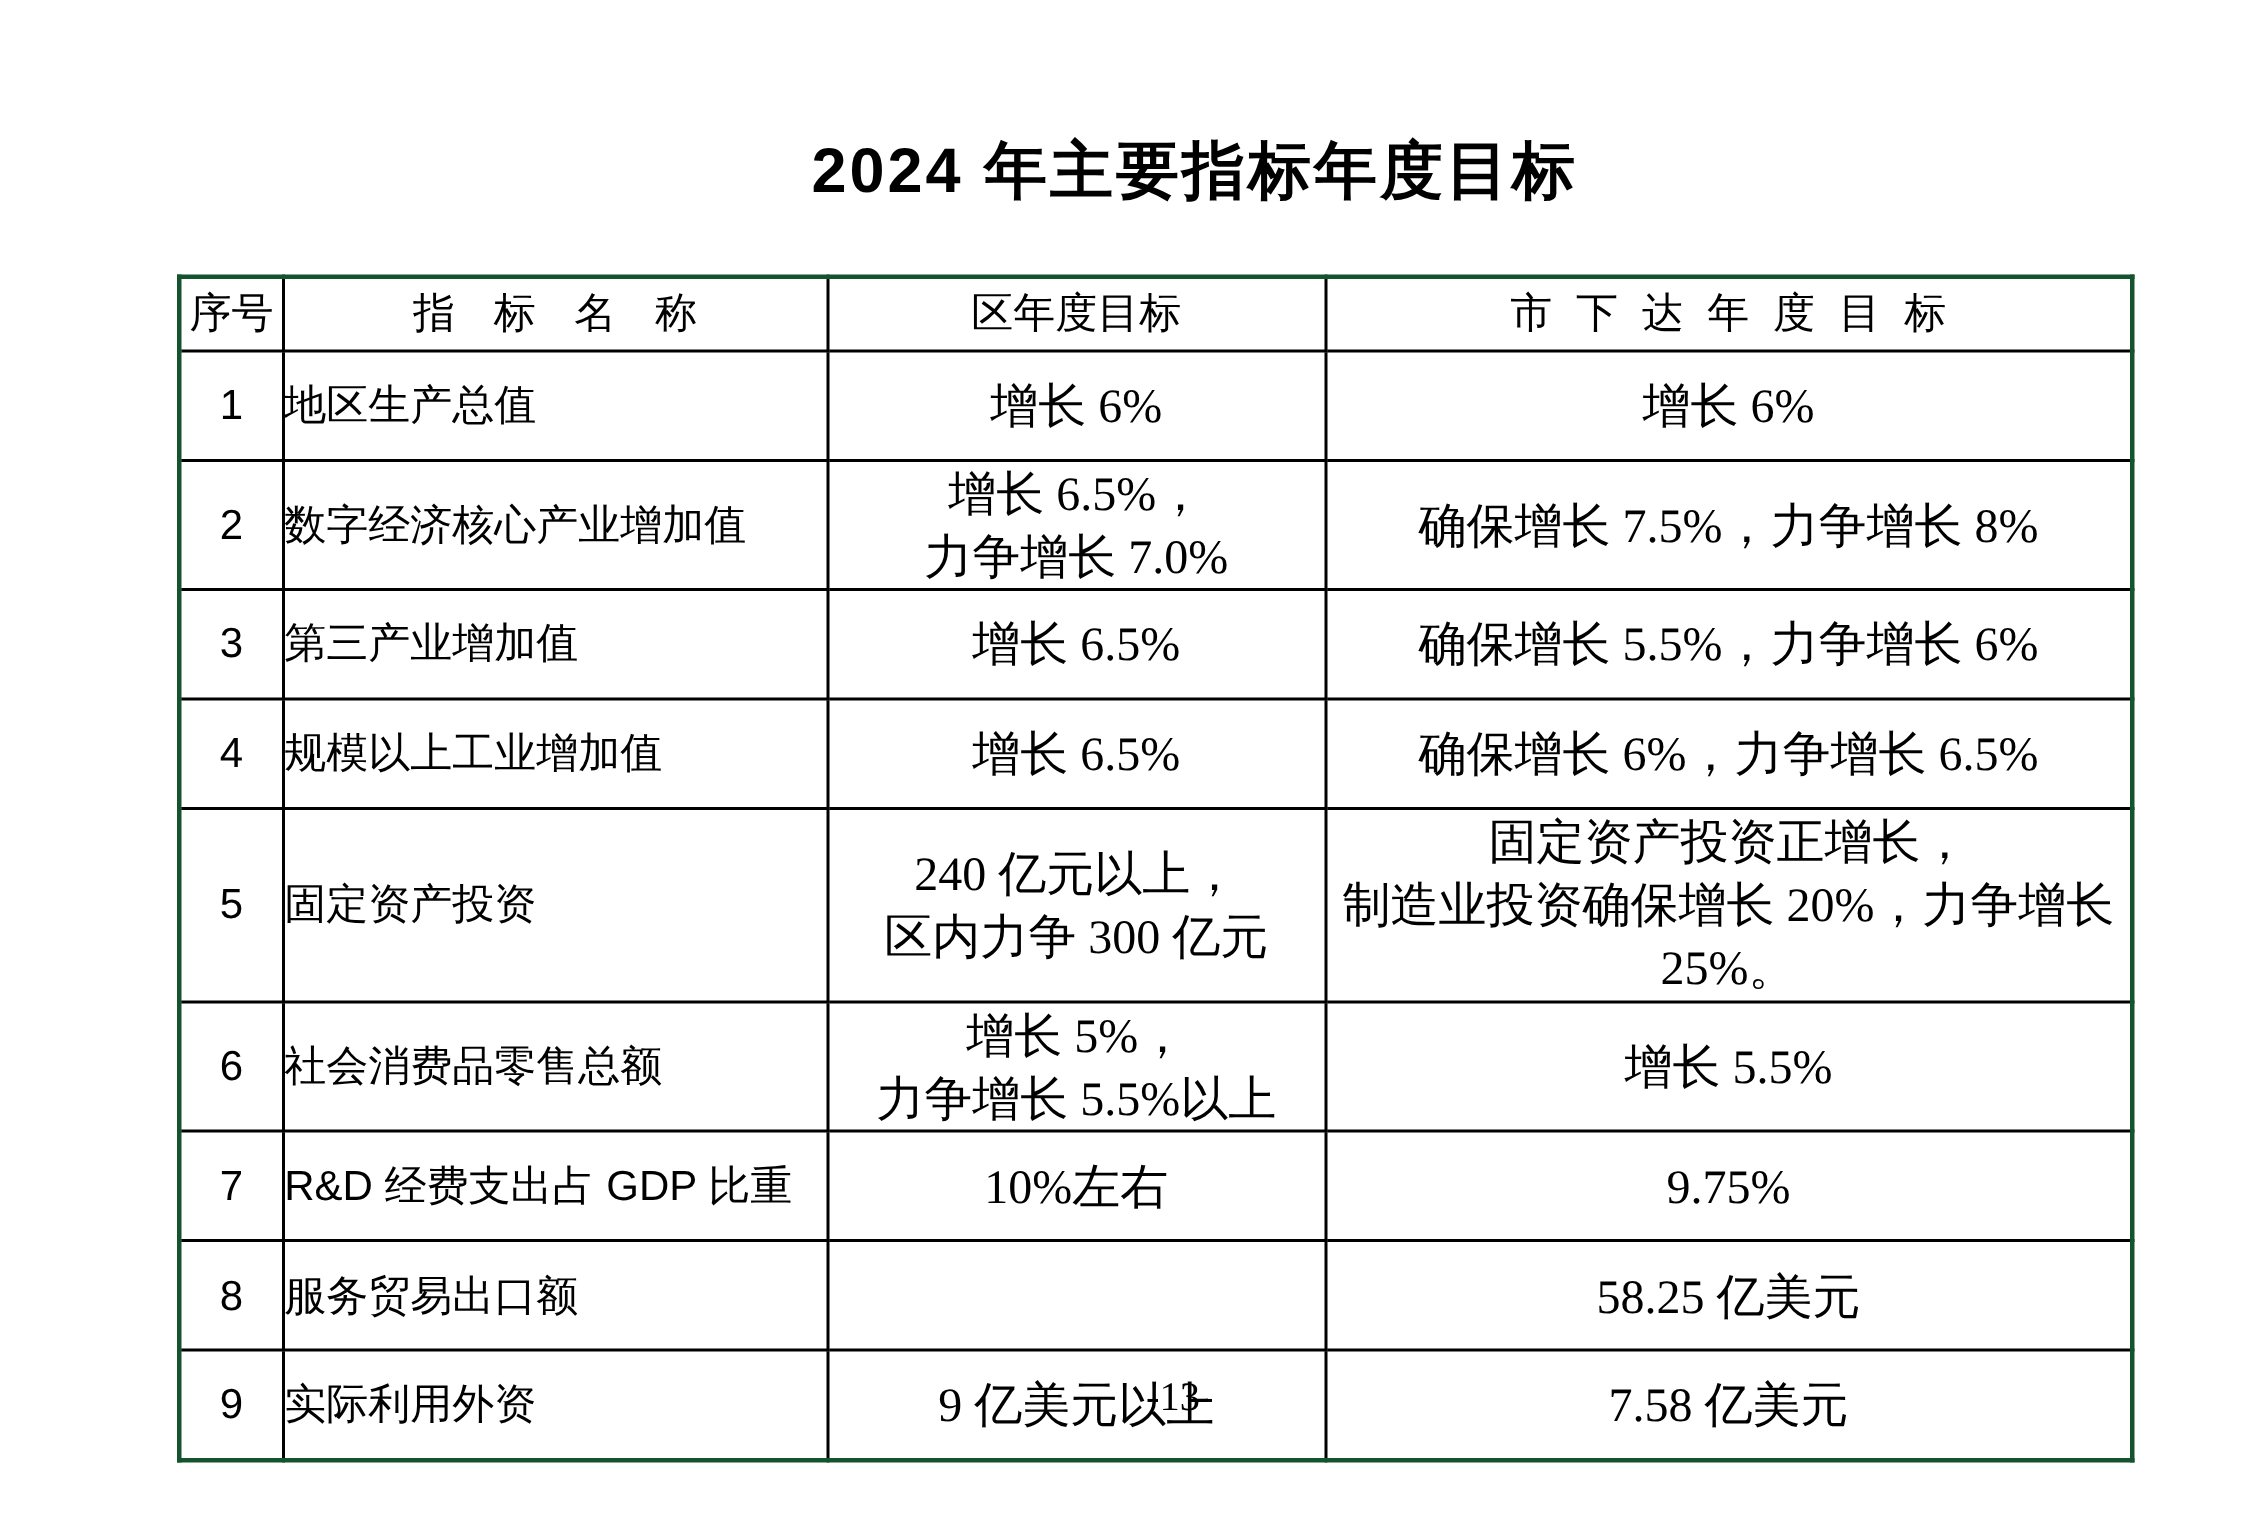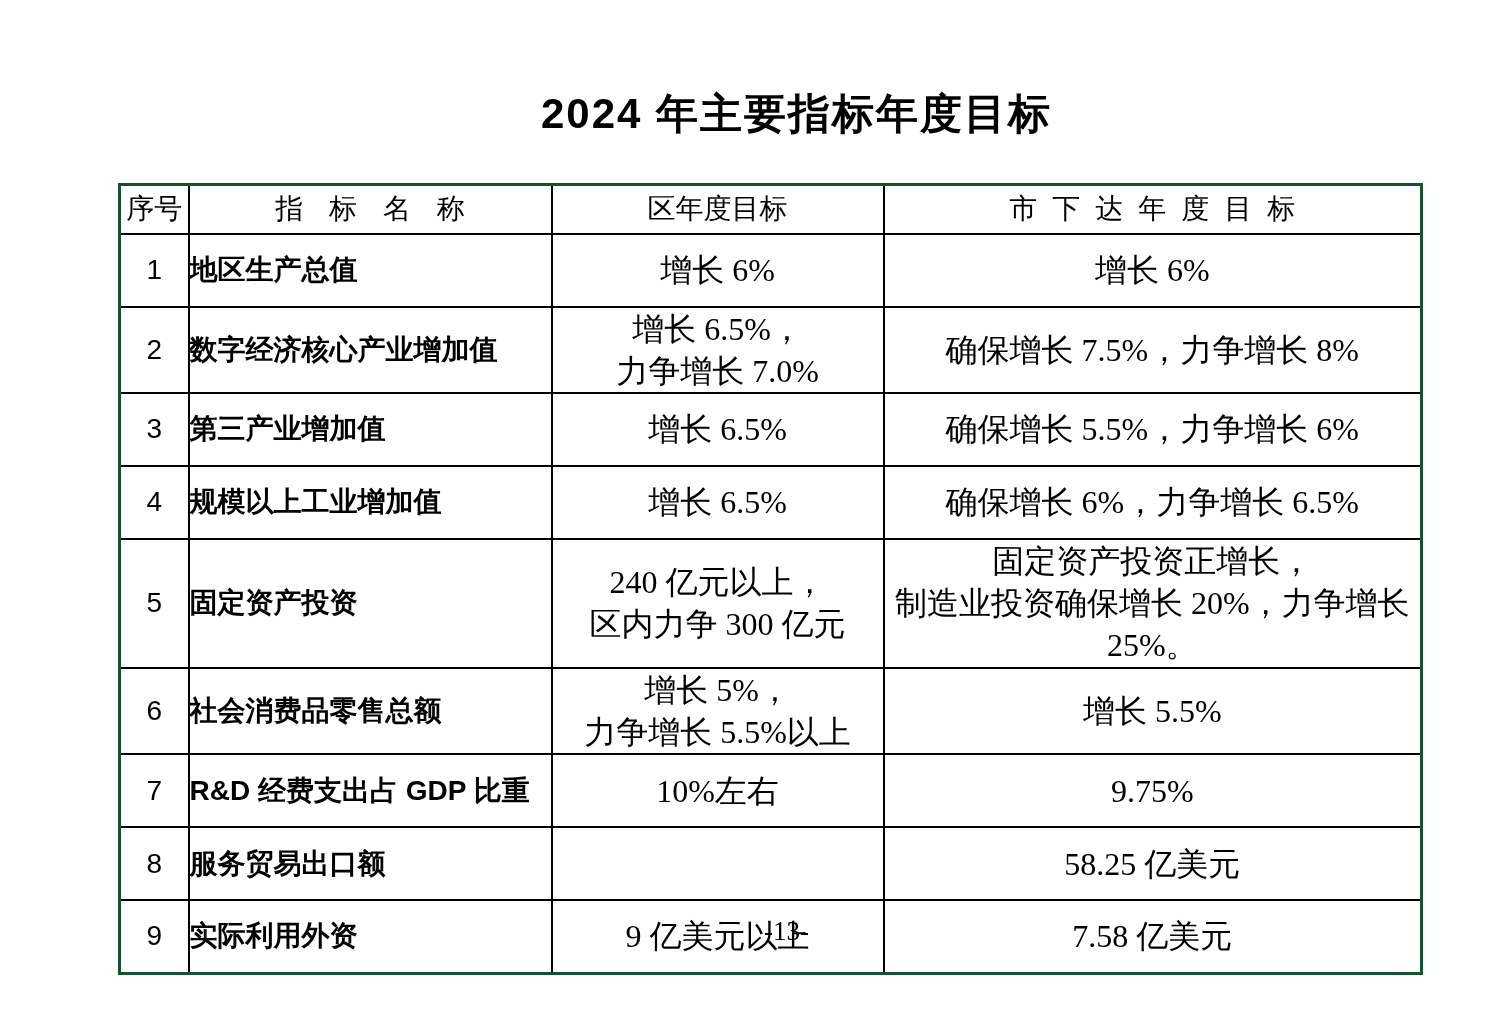--- a/index.html
+++ b/index.html
@@ -53,32 +53,32 @@
   tr.data-row   { height: 73px; }
 
   th.hdr {
     font-weight: normal;
     font-size: 28px;
     text-align: center;
     font-family: "Liberation Sans", sans-serif;
     white-space: pre-line;
   }
   th.hdr-wide-space  { word-spacing: 18px; }
-  th.hdr-mid-space   { word-spacing: 8px; font-family: Liberation Serif, serif; }
+  th.hdr-mid-space   { word-spacing: 8px; }
 
   td.cell-no {
     text-align: center;
     font-size: 28px;
     font-family: "Liberation Sans", sans-serif;
   }
   td.cell-name {
     text-align: left;
     padding-left: 12px;
     padding-right: 6px;
-    font-weight: bold;
+    font-weight: normal;
     font-size: 28px;
     font-family: "Liberation Sans", sans-serif;
   }
   td.cell-value {
     text-align: center;
     font-size: 32px;
     line-height: 1.32;
     font-family: "Liberation Serif", serif;
     white-space: pre-line;
   }

